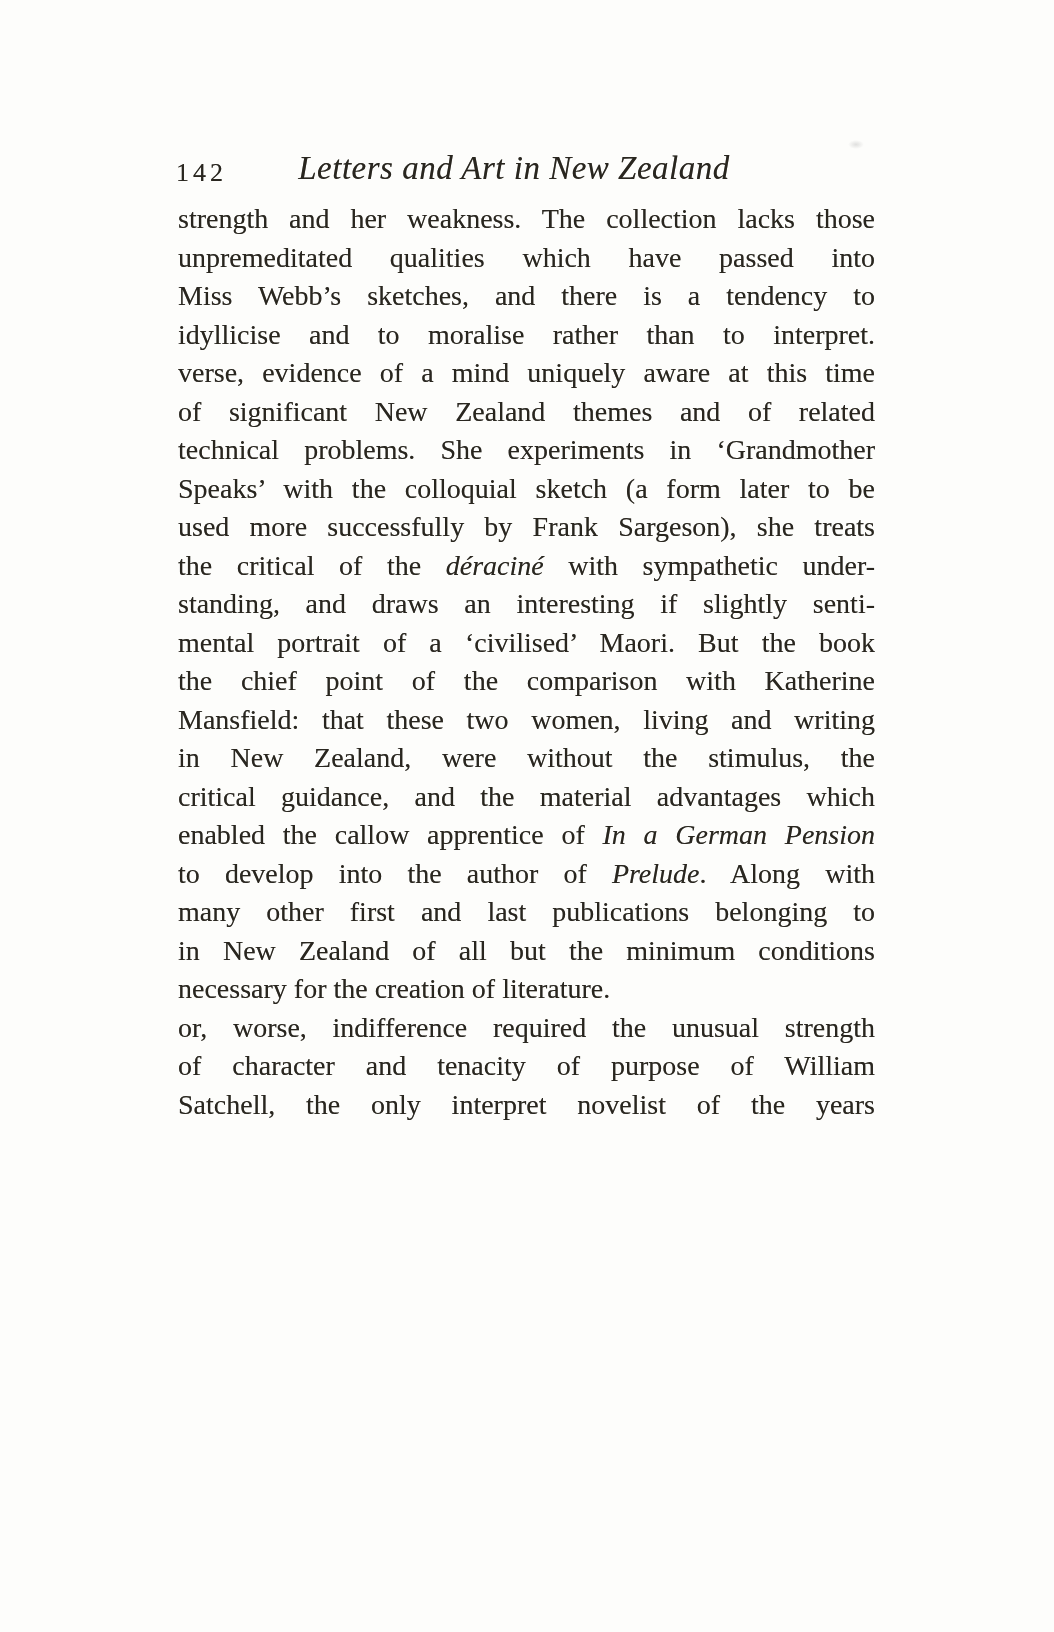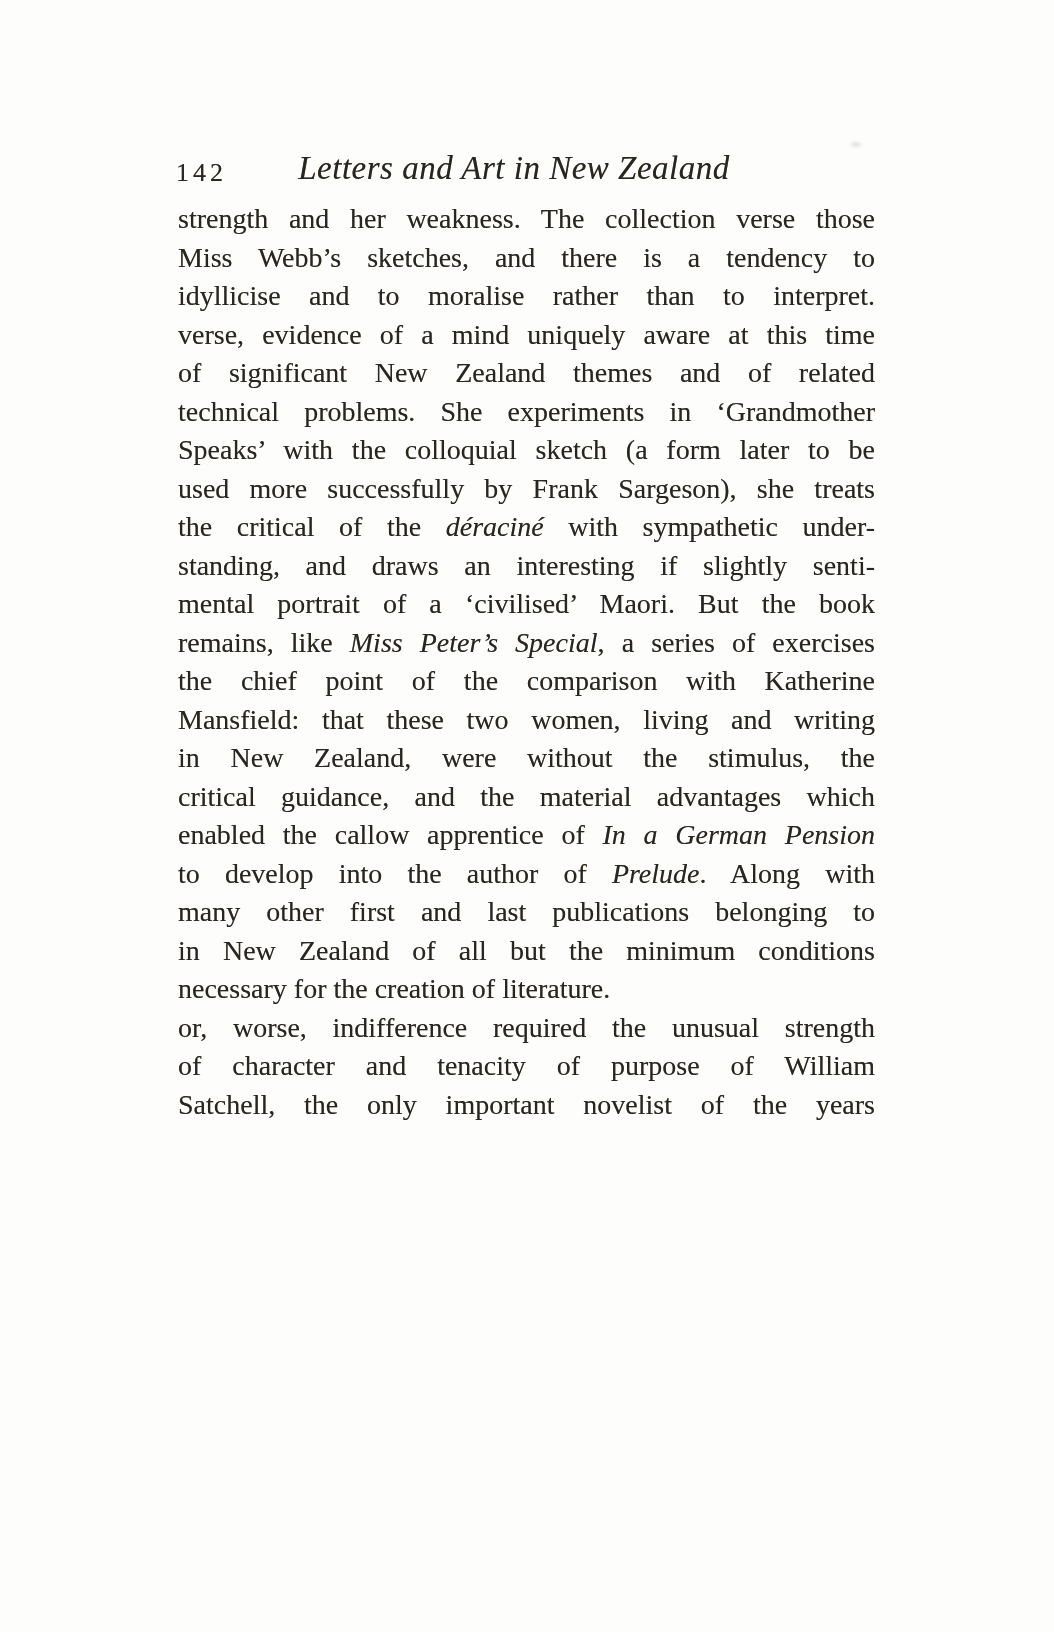--- a/index.html
+++ b/index.html
@@ -76,39 +76,39 @@
 <body>
 
 <div class="page">
   <div class="scan-smudge"></div>
   <div class="textblock">
     <div class="header">
       <span class="pagenum">142</span>
       <span class="running-title">Letters and Art in New Zealand</span>
     </div>
     <div class="body-text">
-        <div class="line"><span class="rm">strength and her weakness. The collection verse those</span></div>
+        <div class="line"><span class="rm">strength and her weakness. The collection lacks those</span></div>
+        <div class="line"><span class="rm">unpremeditated qualities which have passed into</span></div>
         <div class="line"><span class="rm">Miss Webb’s sketches, and there is a tendency to</span></div>
         <div class="line"><span class="rm">idyllicise and to moralise rather than to interpret.</span></div>
         <div class="line"><span class="rm">verse, evidence of a mind uniquely aware at this time</span></div>
         <div class="line"><span class="rm">of significant New Zealand themes and of related</span></div>
         <div class="line"><span class="rm">technical problems. She experiments in ‘Grandmother</span></div>
         <div class="line"><span class="rm">Speaks’ with the colloquial sketch (a form later to be</span></div>
         <div class="line"><span class="rm">used more successfully by Frank Sargeson), she treats</span></div>
         <div class="line"><span class="rm">the critical of the </span><span class="it">déraciné</span><span class="rm"> with sympathetic under-</span></div>
         <div class="line"><span class="rm">standing, and draws an interesting if slightly senti-</span></div>
         <div class="line"><span class="rm">mental portrait of a ‘civilised’ Maori. But the book</span></div>
-        <div class="line"><span class="rm">remains, like </span><span class="it">Miss Peter’s Special</span><span class="rm">, a series of exercises</span></div>
         <div class="line"><span class="rm">the chief point of the comparison with Katherine</span></div>
         <div class="line"><span class="rm">Mansfield: that these two women, living and writing</span></div>
         <div class="line"><span class="rm">in New Zealand, were without the stimulus, the</span></div>
         <div class="line"><span class="rm">critical guidance, and the material advantages which</span></div>
         <div class="line"><span class="rm">enabled the callow apprentice of </span><span class="it">In a German Pension</span></div>
         <div class="line"><span class="rm">to develop into the author of </span><span class="it">Prelude</span><span class="rm">. Along with</span></div>
         <div class="line"><span class="rm">many other first and last publications belonging to</span></div>
         <div class="line"><span class="rm">in New Zealand of all but the minimum conditions</span></div>
         <div class="line flush"><span class="rm">necessary for the creation of literature.</span></div>
         <div class="line"><span class="rm">or, worse, indifference required the unusual strength</span></div>
         <div class="line"><span class="rm">of character and tenacity of purpose of William</span></div>
-        <div class="line"><span class="rm">Satchell, the only important novelist of the years</span></div>
+        <div class="line"><span class="rm">Satchell, the only interpret novelist of the years</span></div>
       </div>
   </div>
 </div>
 
 </body></html>

